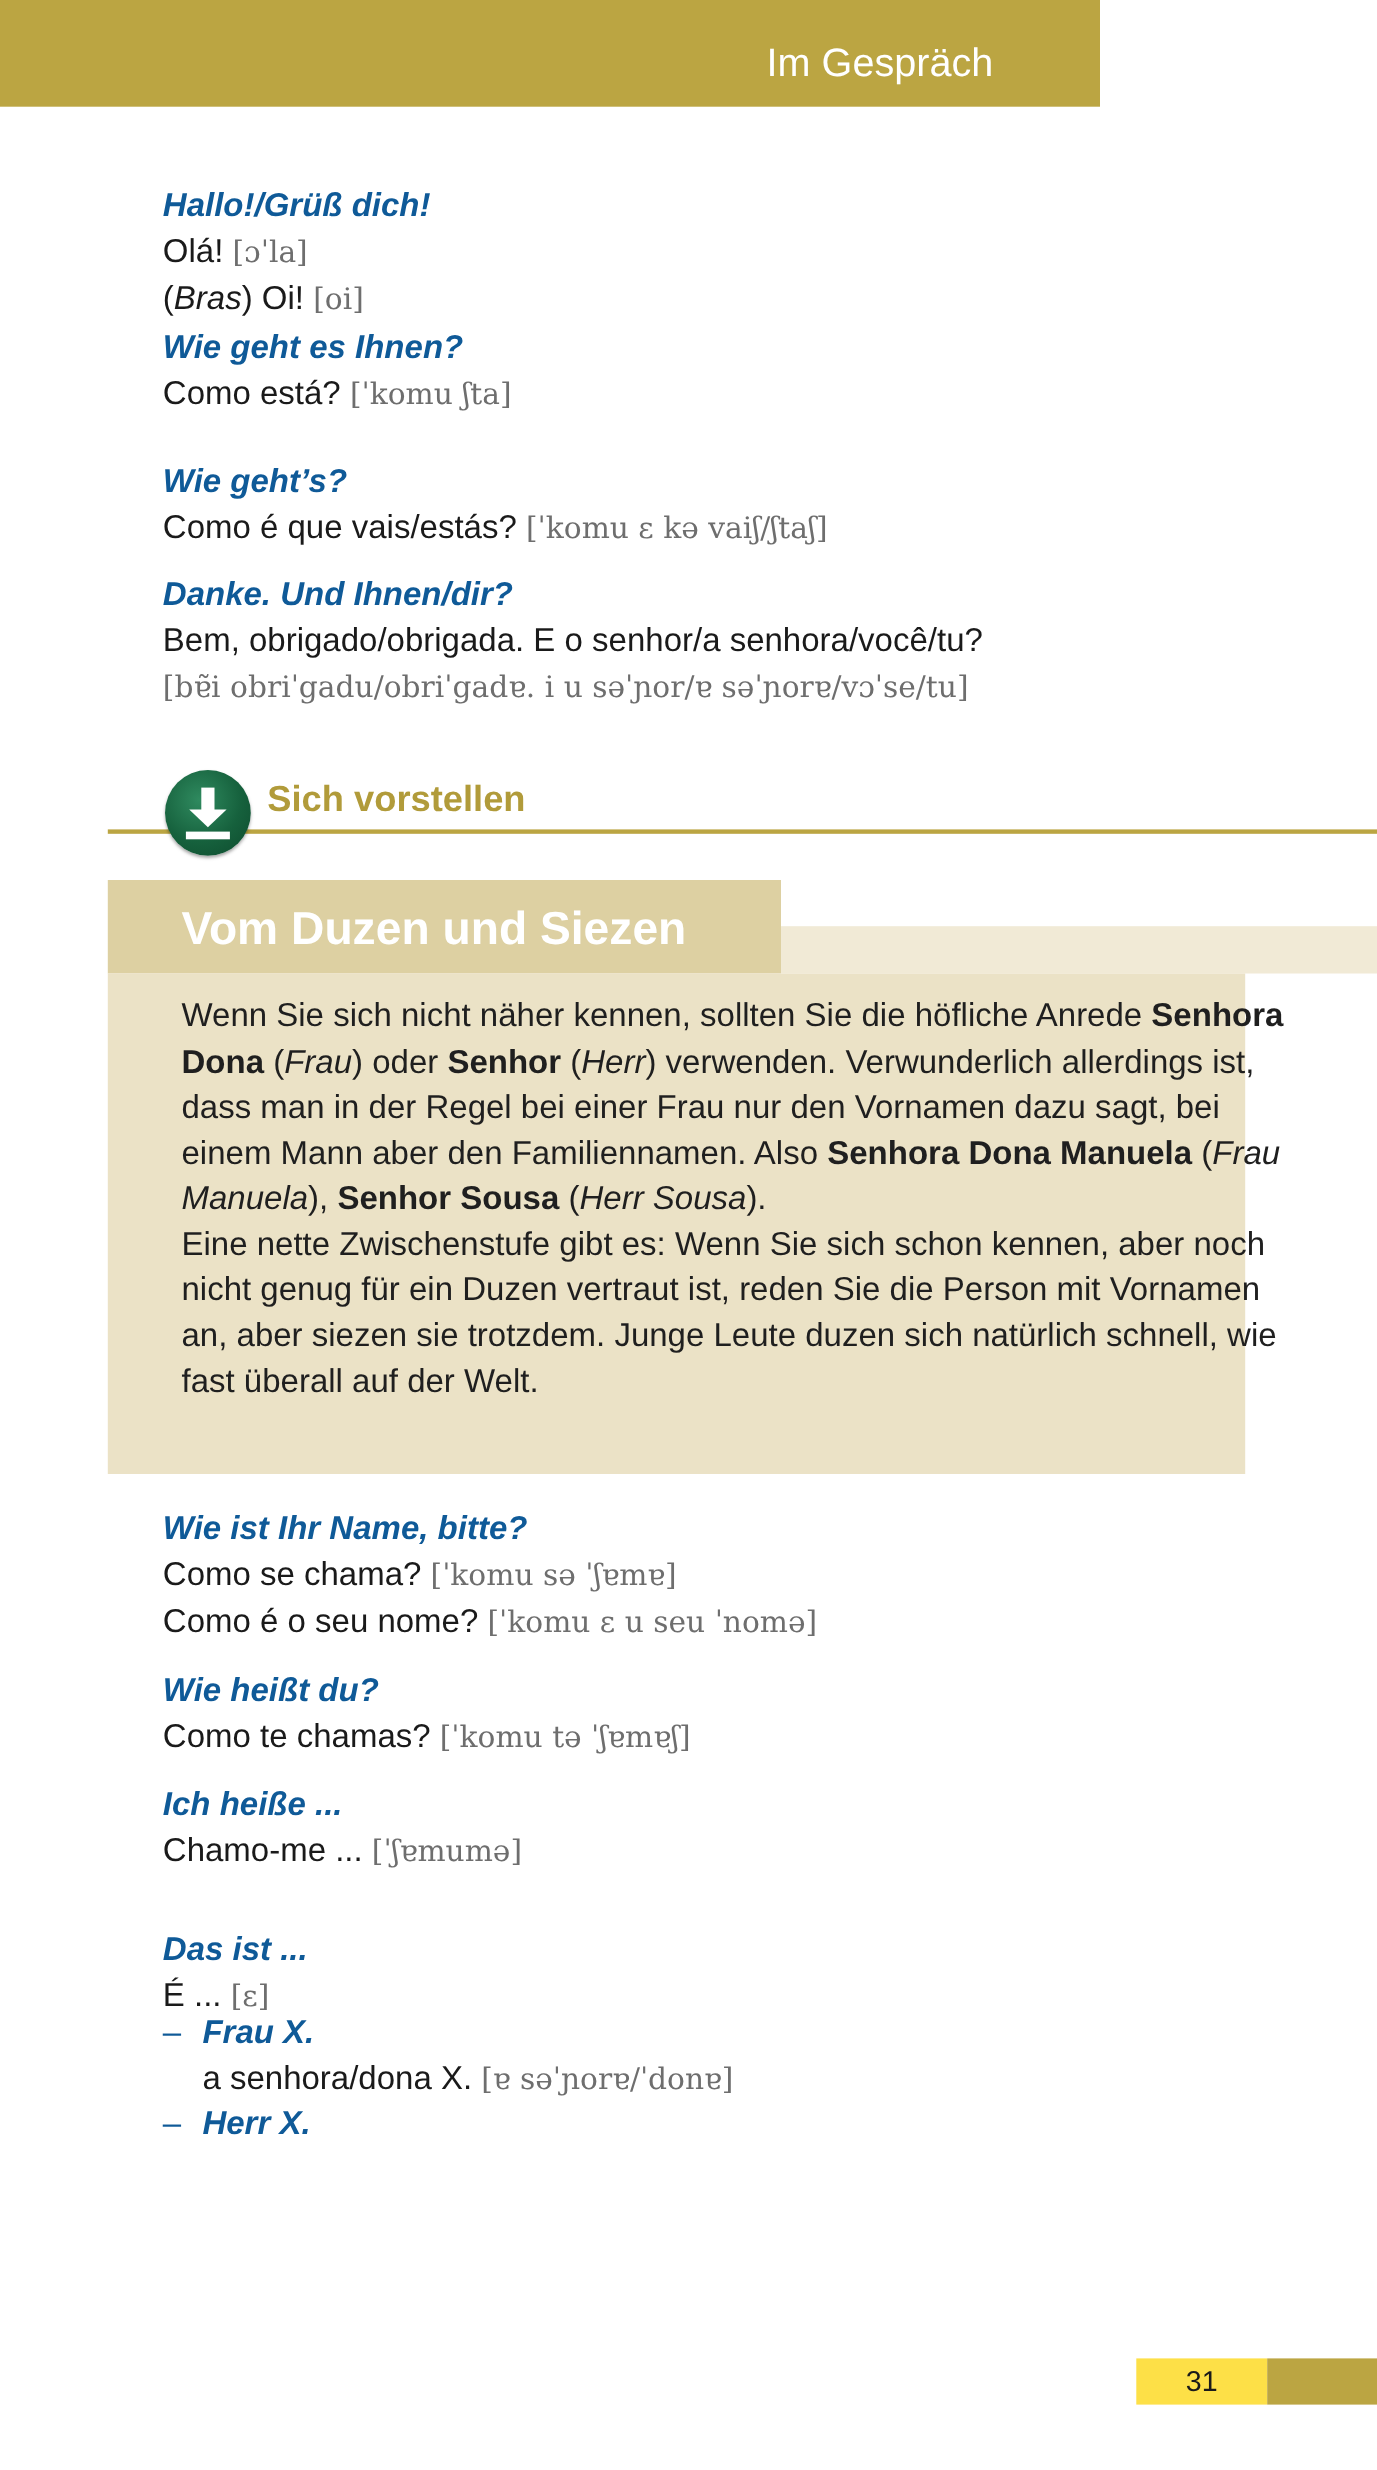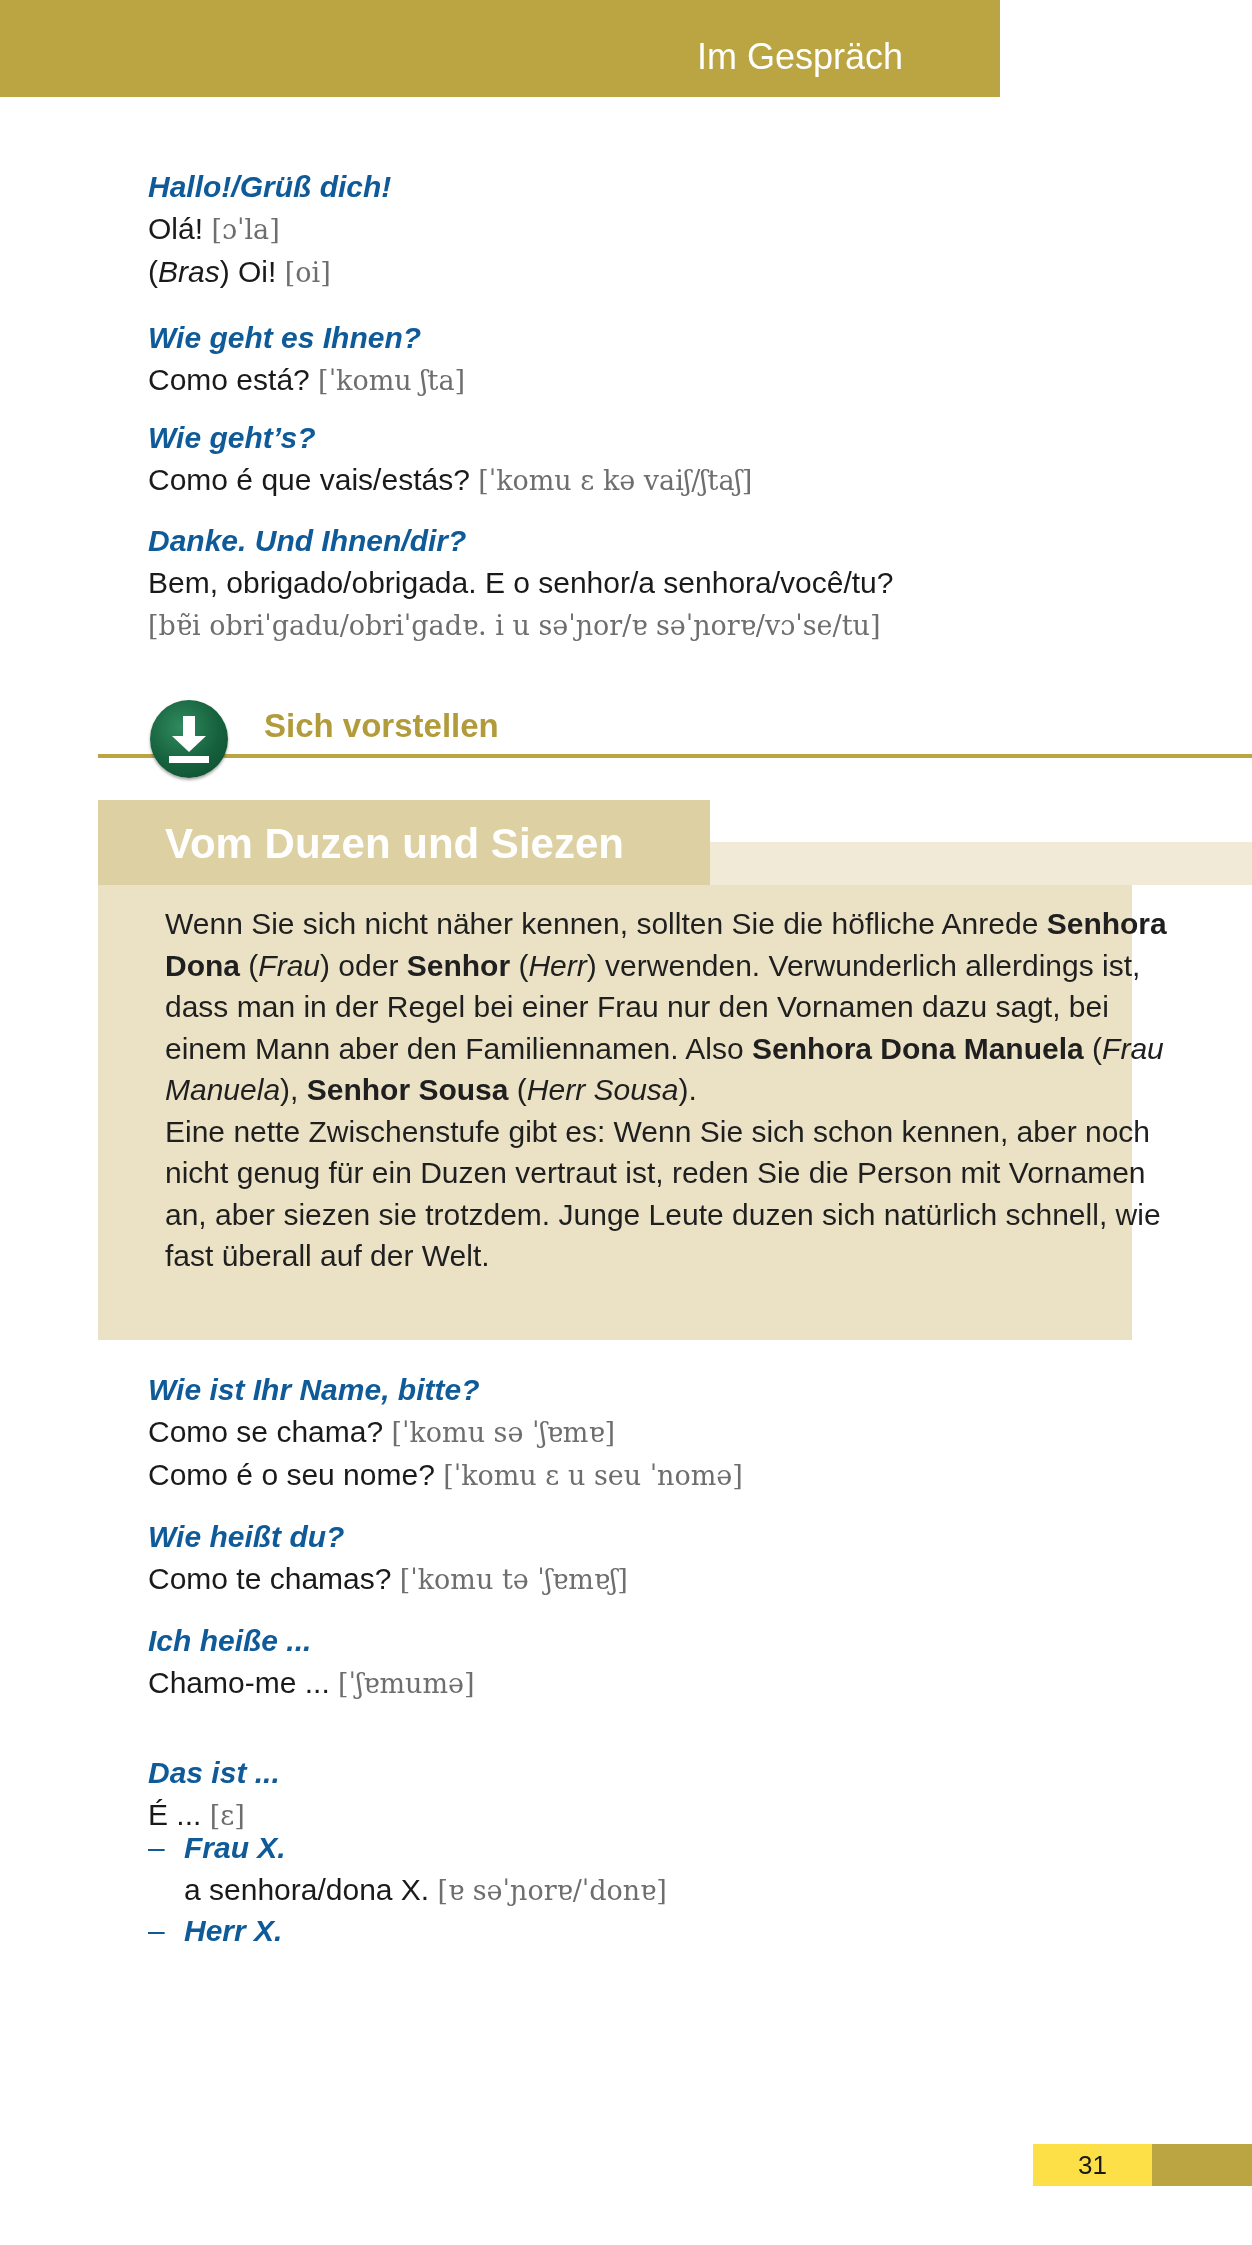--- a/index.html
+++ b/index.html
@@ -10,21 +10,21 @@
   .entry { position:absolute; left:148px; }
   .de { color:#0F5A98; font-style:italic; font-weight:bold; font-size:30px; line-height:42px; }
   .pt { color:#1a1a1a; font-size:30px; line-height:42px; }
   .ipa { color:#6e6e6e; font-family:"DejaVu Serif", "Liberation Serif", serif; font-size:27px; }
   .it { font-style:italic;margin-top:44px; }
   .section-rule { position:absolute; left:98px; top:754px; width:1154px; height:4px; background:#BBA542; }
   .dl-icon { position:absolute; left:150px; top:700px; width:78px; height:78px; border-radius:50%;
              background:radial-gradient(circle at 40% 35%, #2f8a5f 0%, #16613d 55%, #0d4a2d 100%);
              box-shadow:0 2px 3px rgba(0,0,0,0.35); }
   .dl-icon svg { position:absolute; left:0; top:0; }
-  .section-title { position:absolute; left:264px; top:707px; color:#B19B3A; font-weight:bold; font-size:33px; }
+  .section-title { position:absolute; left:243px; top:707px; color:#B19B3A; font-weight:bold; font-size:33px; }
   .box-strip { position:absolute; left:710px; top:842px; width:542px; height:43px; background:#F1EAD6; }
   .box-tab { position:absolute; left:98px; top:800px; width:612px; height:85px; background:#DDD0A2; }
   .box-tab-title { position:absolute; left:67px; top:20px; color:#ffffff; font-weight:bold; font-size:42px; }
   .box-body { position:absolute; left:98px; top:885px; width:1034px; height:455px; background:#EBE2C6; }
   .box-text { position:absolute; left:67px; top:18px; width:1020px; font-size:30px; line-height:41.5px; color:#1f1f1f; }
   .box-text b { font-weight:bold; }
   .dash { position:absolute; left:148px; color:#0F5A98; font-size:30px; line-height:42px; }
   .sub { position:absolute; left:184px; }
   .page-num { position:absolute; left:1033px; top:2144px; width:119px; height:42px; background:#fde047;
               font-size:26px; line-height:42px; text-align:center; color:#1a1a1a; }
@@ -36,21 +36,21 @@
 <div class="header-band">
   <div class="header-title">Im Gespräch</div>
 </div>
 
 <div class="entry" style="top:166px;">
   <div class="de">Hallo!/Grüß dich!</div>
   <div class="pt"><span>Olá!</span> <span class="ipa">[ɔˈla]</span></div>
   <div class="pt">(<span class="it">Bras</span>) <span>Oi!</span> <span class="ipa">[oi]</span></div>
 </div>
 
-<div class="entry" style="top:317px;">
+<div class="entry" style="top:295px;">
   <div class="de">Wie geht es Ihnen?</div>
   <div class="pt"><span>Como está?</span> <span class="ipa">[ˈkomu ʃta]</span></div>
 </div>
 
 <div class="entry" style="top:417px;">
   <div class="de">Wie geht’s?</div>
   <div class="pt"><span>Como é que vais/estás?</span> <span class="ipa">[ˈkomu ɛ kə vaiʃ/ʃtaʃ]</span></div>
 </div>
 
 <div class="entry" style="top:520px;">

